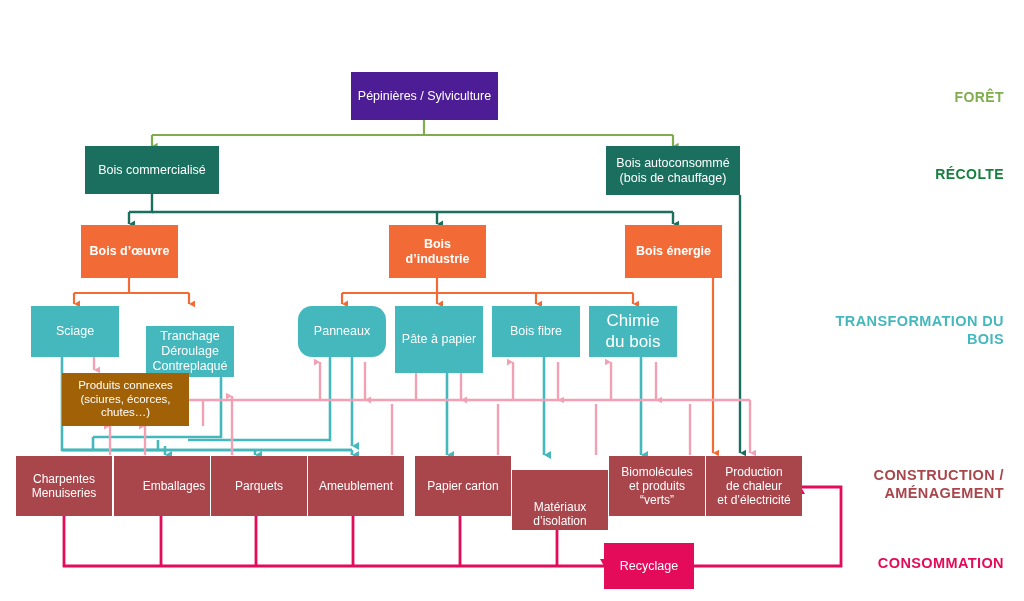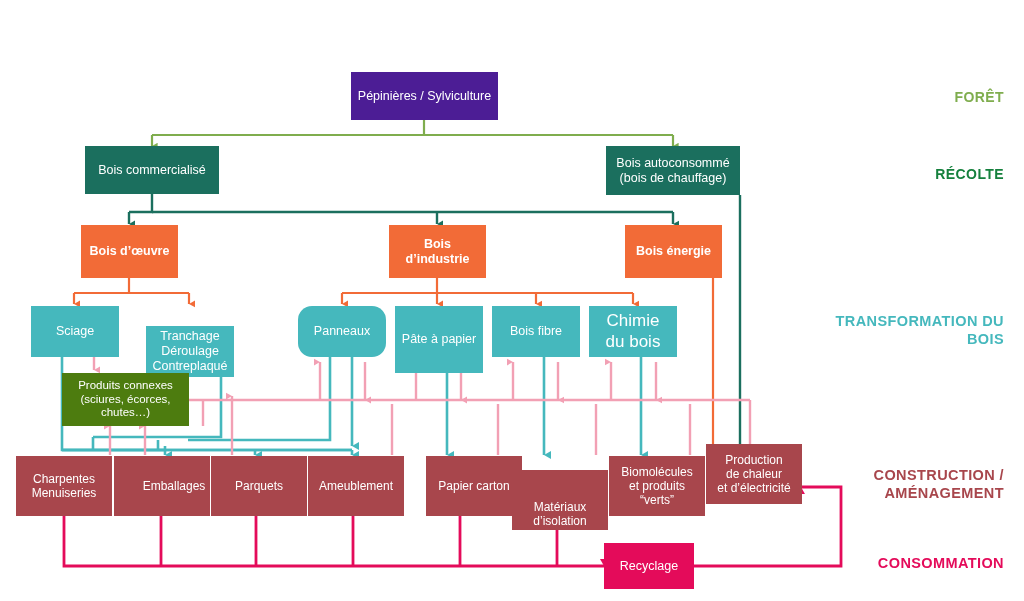--- a/index.html
+++ b/index.html
@@ -48,21 +48,21 @@
     letter-spacing: 0.4px;
     text-align: right;
     z-index: 3;
     line-height: 1.25;
   }
   
   .c-foret   { background: #4c1d95; }
   .c-recolte { background: #1b6f5e; }
   .c-bois    { background: #f26b37; font-weight: bold; }
   .c-transf  { background: #45b8bd; }
-  .c-connexe { background: #4d7c0f; align-items: flex-end; }
+  .c-connexe { background: #a16207; align-items: flex-end; }
   .c-constr  { background: #a8464c; }
   .c-conso   { background: #e40b5a; }
 
   .t-foret   { color: #7fad4e; }
   .t-recolte { color: #15803d; }
   .t-transf  { color: #45b8bd; }
   .t-constr  { color: #a8464c; }
   .t-conso   { color: #e40b5a; }
 </style>
 </head>
@@ -288,36 +288,36 @@
   </div>
 
   <div class="node c-constr" style="left:211px; top:456px; width:96px; height:60px; font-size:12px;">
     <span>Parquets</span>
   </div>
 
   <div class="node c-constr" style="left:308px; top:456px; width:96px; height:60px; font-size:12px;">
     <span>Ameublement</span>
   </div>
 
-  <div class="node c-constr" style="left:415px; top:456px; width:96px; height:60px; font-size:12px;margin-left:11px;">
+  <div class="node c-constr" style="left:415px; top:456px; width:96px; height:60px; font-size:12px;">
     <span>Papier carton</span>
   </div>
 
   <div class="node c-constr" style="left:512px; top:470px; width:96px; height:60px; font-size:12px; flex-direction:column;justify-content:flex-end;">
     <span>Matériaux</span>
     <span>d’isolation</span>
   </div>
 
   <div class="node c-constr" style="left:609px; top:456px; width:96px; height:60px; font-size:12px; flex-direction:column;">
     <span>Biomolécules</span>
     <span>et produits</span>
     <span>“verts”</span>
   </div>
 
-  <div class="node c-constr" style="left:706px; top:444px; width:96px; height:60px; font-size:12px; flex-direction:column;">
+  <div class="node c-constr" style="left:706px; top:456px; width:96px; height:60px; font-size:12px; flex-direction:column;">
     <span>Production</span>
     <span>de chaleur</span>
     <span>et d’électricité</span>
   </div>
 
   <div class="node c-conso" style="left:604px; top:543px; width:90px; height:46px; font-size:12.5px;">
     <span>Recyclage</span>
   </div>
 
 </div>

